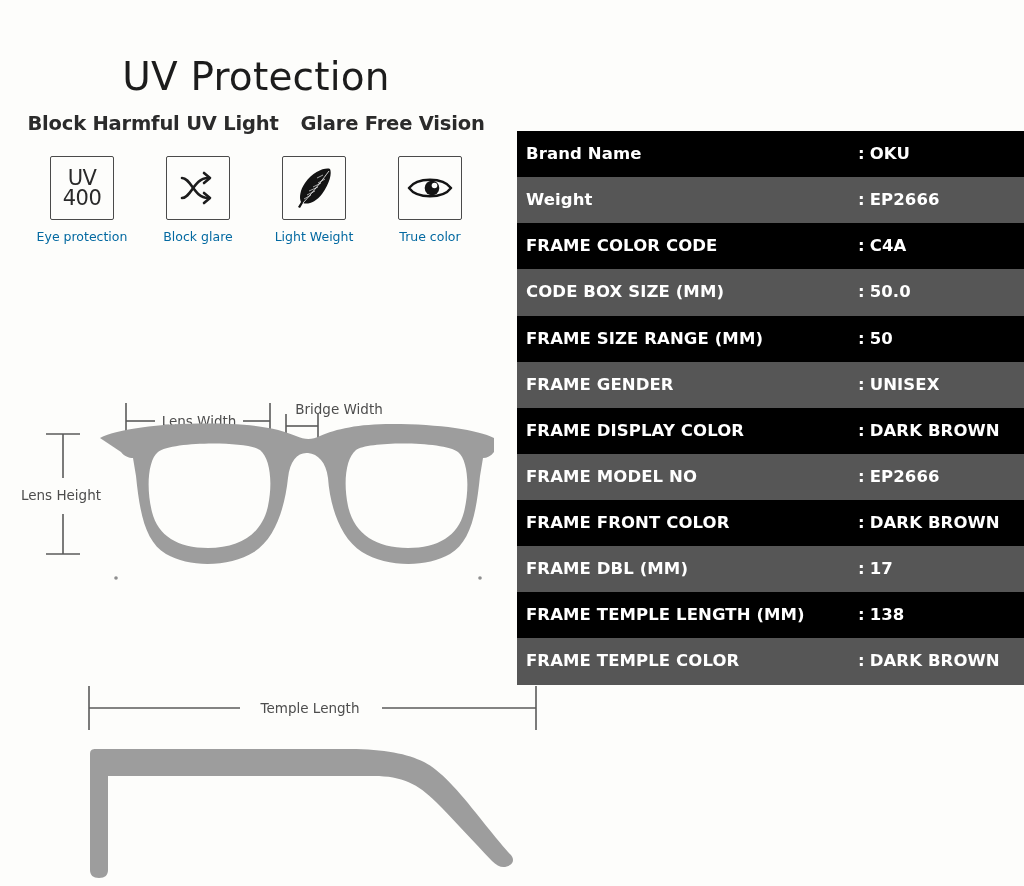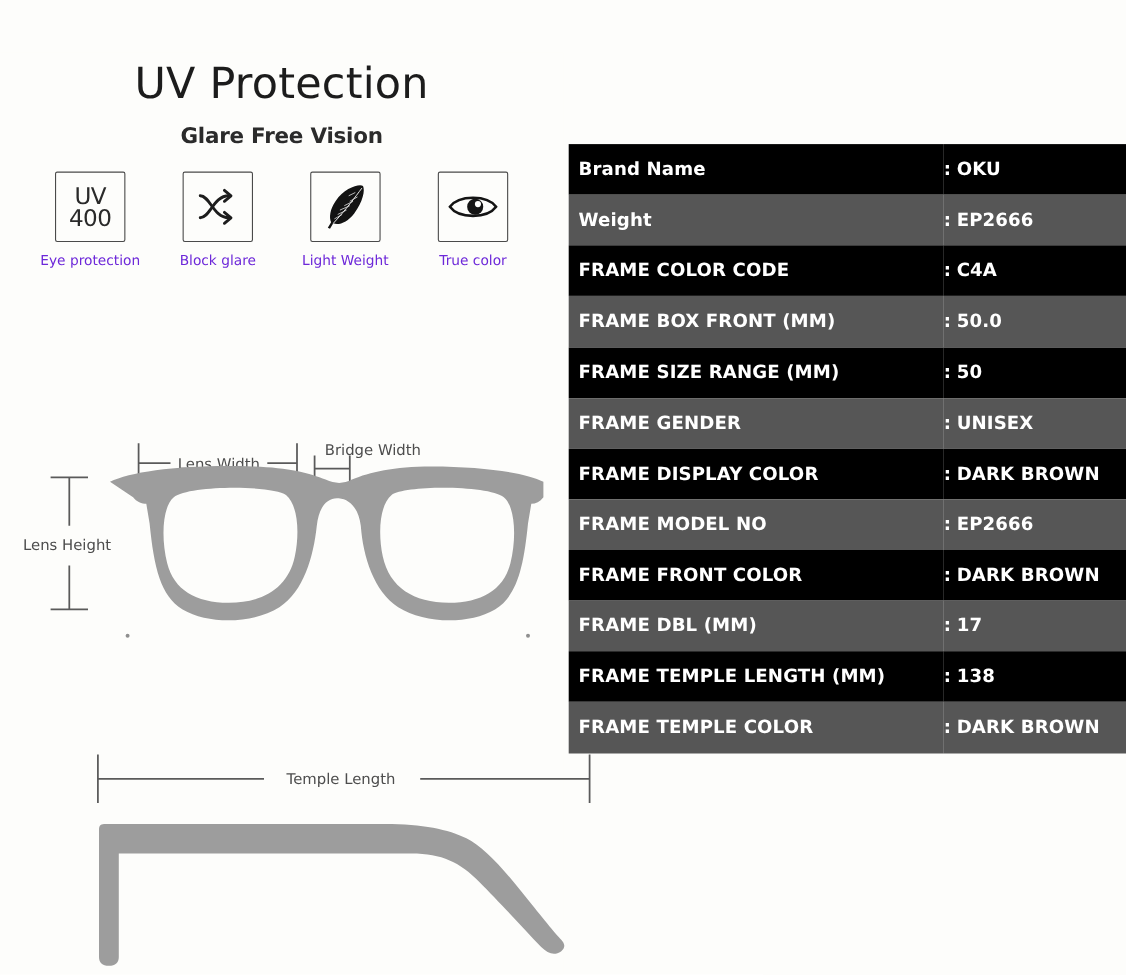--- a/index.html
+++ b/index.html
@@ -77,21 +77,21 @@
     border: 1.6px solid #4a4a4a;
     border-radius: 2px;
     display: flex;
     align-items: center;
     justify-content: center;
     background: #fdfdfb;
   }
   .icon-caption {
     margin-top: 9px;
     font-size: 12.5px;
-    color: #6d28d9;
+    color: #0369a1;
     font-family: "DejaVu Sans", sans-serif;
     white-space: nowrap;
   }
   .uv400 {
     font-family: "DejaVu Sans", sans-serif;
     font-size: 21px;
     line-height: 20px;
     color: #2a2a2a;
     text-align: center;
     letter-spacing: -0.5px;
@@ -155,20 +155,21 @@
 </head>
 <body>
 
 <div class="page">
 
   <div class="left-panel">
 
     <div class="uv-title">UV Protection</div>
 
     <div class="subtitle-row">
+      <span>Block Harmful UV Light</span>
       <span>Glare Free Vision</span>
     </div>
 
     <div class="icon-row">
 
       <div class="icon-cell">
         <div class="icon-box">
           <div class="uv400">
             <div>UV</div>
             <div>400</div>
@@ -329,21 +330,21 @@
         <td class="key">Weight</td>
         <td class="val"><span class="colon">:</span><span>EP2666</span></td>
       </tr>
 
       <tr class="dark">
         <td class="key">FRAME COLOR CODE</td>
         <td class="val"><span class="colon">:</span><span>C4A</span></td>
       </tr>
 
       <tr class="light">
-        <td class="key">FRAME BOX FRONT (MM)</td>
+        <td class="key">CODE BOX SIZE (MM)</td>
         <td class="val"><span class="colon">:</span><span>50.0</span></td>
       </tr>
 
       <tr class="dark">
         <td class="key">FRAME SIZE RANGE (MM)</td>
         <td class="val"><span class="colon">:</span><span>50</span></td>
       </tr>
 
       <tr class="light">
         <td class="key">FRAME GENDER</td>

